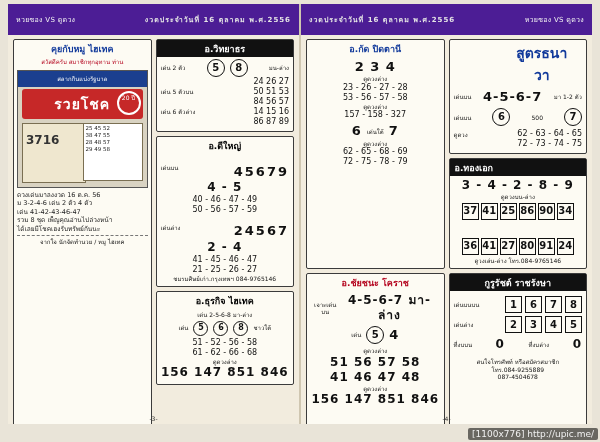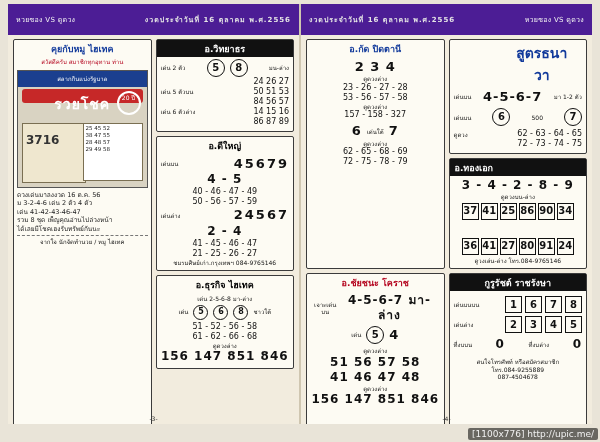--- a/index.html
+++ b/index.html
@@ -27,37 +27,37 @@
   .row{display:flex;align-items:center;justify-content:center;gap:5px;}
   .sp{display:flex;justify-content:space-between;align-items:center;}
   .circle{display:inline-flex;align-items:center;justify-content:center;width:16px;height:16px;
           border:1.4px solid #111;border-radius:50%;font-size:10px;font-weight:bold;}
   .circle.sm2{width:13px;height:13px;font-size:8px;}
   .sq{display:inline-flex;align-items:center;justify-content:center;width:15px;height:15px;
       border:1.4px solid #111;font-size:10px;font-weight:bold;}
   .ticket{background:#d9d3c2;border:1px solid #555;height:116px;position:relative;overflow:hidden;}
   .ticket .band{position:absolute;left:0;right:0;top:0;height:16px;background:#1b3f8f;color:#fff;
                 font-size:6px;text-align:center;line-height:16px;}
-  .ticket .logo{position:absolute;left:4px;top:18px;right:4px;height:14px;background:#c62828;color:#fff;
+  .ticket .logo{position:absolute;left:4px;top:18px;right:4px;height:30px;background:#c62828;color:#fff;
                 font-size:14px;font-weight:bold;text-align:center;line-height:30px;
                 border-radius:3px;letter-spacing:1px;}
   .ticket .stub{position:absolute;left:4px;top:52px;width:48%;height:58px;background:#efe7cf;border:1px solid #7a6f52;}
   .ticket .grid{position:absolute;right:4px;top:52px;width:46%;height:58px;background:#fff;border:1px solid #7a6f52;
                 font-size:5.5px;color:#222;padding:1px;box-sizing:border-box;}
   .ticket .grid div{display:flex;justify-content:space-between;}
   .ticket .num{position:absolute;left:8px;top:62px;font-size:12px;font-weight:bold;color:#333;}
   .ticket .badge{position:absolute;right:6px;top:20px;width:20px;height:20px;border:2px solid #fff;
                  border-radius:50%;color:#fff;font-size:6px;text-align:center;line-height:9px;}
   .hint{font-size:6.5px;line-height:1.3;color:#222;}
   .footer{position:absolute;bottom:2px;left:0;right:0;text-align:center;font-size:6px;color:#333;}
   .stamp{position:absolute;right:2px;bottom:2px;font-size:9px;color:#f0f0f0;
          background:rgba(0,0,0,.55);padding:1px 4px;border-radius:2px;}
   .dash{border-top:1px dashed #777;margin:2px 0;}
   .tiny{font-size:6px;}
-  .boxnum{letter-spacing:2px;}
+  .boxnum{letter-spacing:2px;margin-top:8px;}
 </style>
 </head>
 <body>
 
 <div class="page">
   <div class="scan">
     <div class="spread">
 
       <div class="leaf left">
         <div class="hdrbar">

